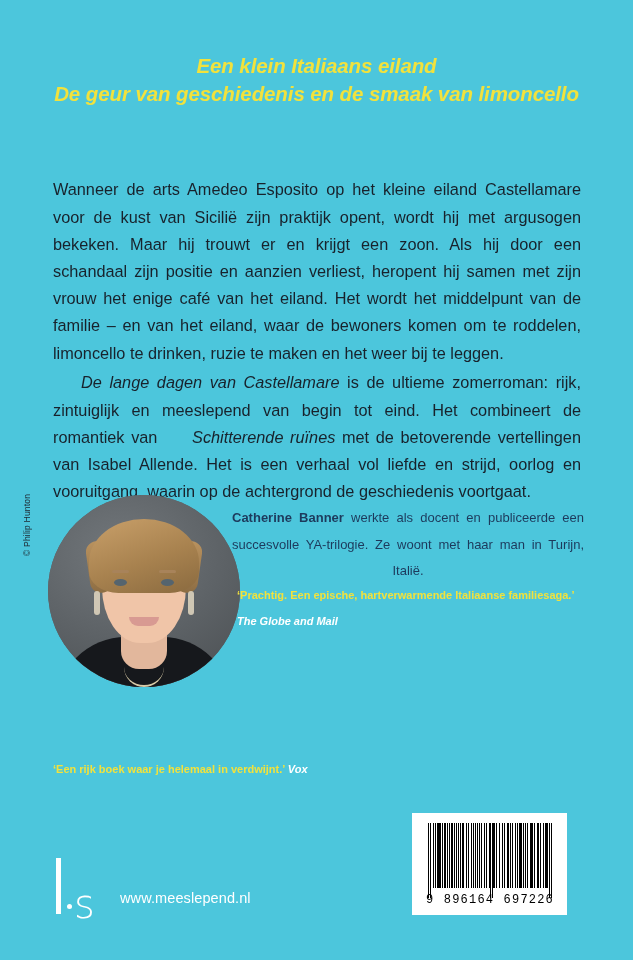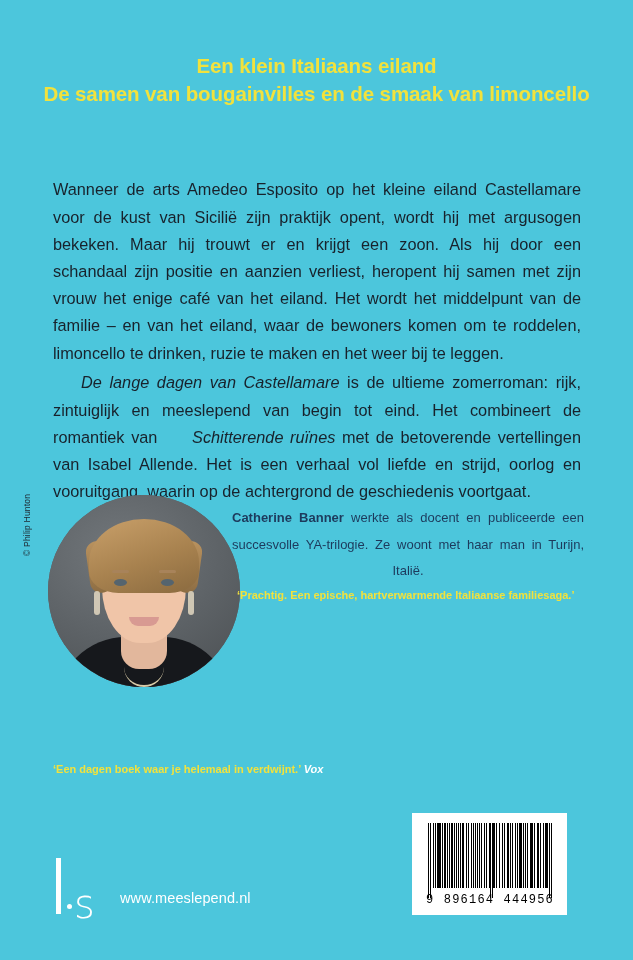--- a/index.html
+++ b/index.html
@@ -27,21 +27,21 @@
     left: 40px;
     top: 52px;
     width: 553px;
     text-align: center;
     color: #f2e23c;
     font-weight: bold;
     font-size: 20.5px;
     line-height: 28px;
     letter-spacing: -0.1px;
   }
-  .headline .hl-line { display: block; white-space: nowrap; }
+  .headline .hl-line { display: block; white-space: nowrap; font-style: italic; }
 
   
   .blurb {
     position: absolute;
     left: 53px;
     width: 528px;
     color: #18222c;
     font-size: 16.3px;
     line-height: 27.2px;
     text-align: justify;
@@ -273,21 +273,21 @@
     letter-spacing: .1px;
   }
 </style>
 </head>
 <body>
 
 <div class="cover">
 
   <div class="headline">
     <span class="hl-line">Een klein Italiaans eiland</span>
-    <span class="hl-line">De samen van bougainvilles en de smaak van limoncello</span>
+    <span class="hl-line">De geur van geschiedenis en de smaak van limoncello</span>
   </div>
 
   <p class="blurb p1">Wanneer de arts Amedeo Esposito op het kleine eiland Castellamare voor de kust van Sicilië zijn praktijk opent, wordt hij met argusogen bekeken. Maar hij trouwt er en krijgt een zoon. Als hij door een schandaal zijn positie en aanzien verliest, heropent hij samen met zijn vrouw het enige café van het eiland. Het wordt het middelpunt van de familie – en van het eiland, waar de bewoners komen om te roddelen, limoncello te drinken, ruzie te maken en het weer bij te leggen.</p>
 
   <p class="blurb p2"><em>De lange dagen van Castellamare</em><span> is de ultieme zomerroman: rijk, zintuiglijk en meeslepend van begin tot eind. Het combineert de romantiek van </span><em>Schitterende ruïnes</em><span> met de betoverende vertellingen van Isabel Allende. Het is een verhaal vol liefde en strijd, oorlog en vooruitgang, waarin op de achtergrond de geschiedenis voortgaat.</span></p>
 
   <div class="author-photo">
     <div class="portrait">
       <div class="bg"></div>
       <div class="shoulders"></div>
@@ -304,24 +304,24 @@
       <div class="earring l"></div>
       <div class="earring r"></div>
       <div class="necklace"></div>
     </div>
   </div>
 
   <div class="photo-credit">© Philip Hunton</div>
 
   <p class="author-bio"><span class="name">Catherine Banner</span><span> werkte als docent en publiceerde een succesvolle YA-trilogie. Ze woont met haar man in Turijn, Italië.</span></p>
 
-  <p class="quote q1"><span>‘Prachtig. Een epische, hartverwarmende Italiaanse familiesaga.’</span><br></p>
-
-
-  <p class="quote q3"><span>‘Een dagen boek waar je helemaal in verdwijnt.’</span> <span class="src ital">Vox</span></p>
+  <p class="quote q1"><span>‘Prachtig. Een epische, hartverwarmende Italiaanse familiesaga.’</span><br><span class="src ital">The Globe and Mail</span></p>
+
+
+  <p class="quote q3"><span>‘Een rijk boek waar je helemaal in verdwijnt.’</span> <span class="src ital">Vox</span></p>
 
   <div class="barcode-box">
     <div class="barcode-bars" id="barcode-bars">
         <i class="guard" style="width: 1.5px;"></i>
         <i class="sp guard" style="width: 1.5px;"></i>
         <i class="guard" style="width: 1.5px;"></i>
         <i style="width: 2px;"></i>
         <i class="sp" style="width: 3px;"></i>
         <i style="width: 2px;"></i>
         <i class="sp" style="width: 2px;"></i>
@@ -433,21 +433,21 @@
         <i class="sp" style="width: 1px;"></i>
         <i style="width: 2px;"></i>
         <i class="sp" style="width: 2px;"></i>
         <i class="guard" style="width: 1.5px;"></i>
         <i class="sp guard" style="width: 1.5px;"></i>
         <i class="guard" style="width: 1.5px;"></i>
       </div>
     <div class="barcode-num">
       <span>9</span>
       <span>896164</span>
-      <span>444956</span>
+      <span>697226</span>
     </div>
   </div>
 
   <div class="publisher">
     <div class="logo-mark">
       <span class="bar"></span>
       <span class="dot"></span>
       <span class="ess">s</span>
     </div>
     <span class="pub-url">www.meeslepend.nl</span>

